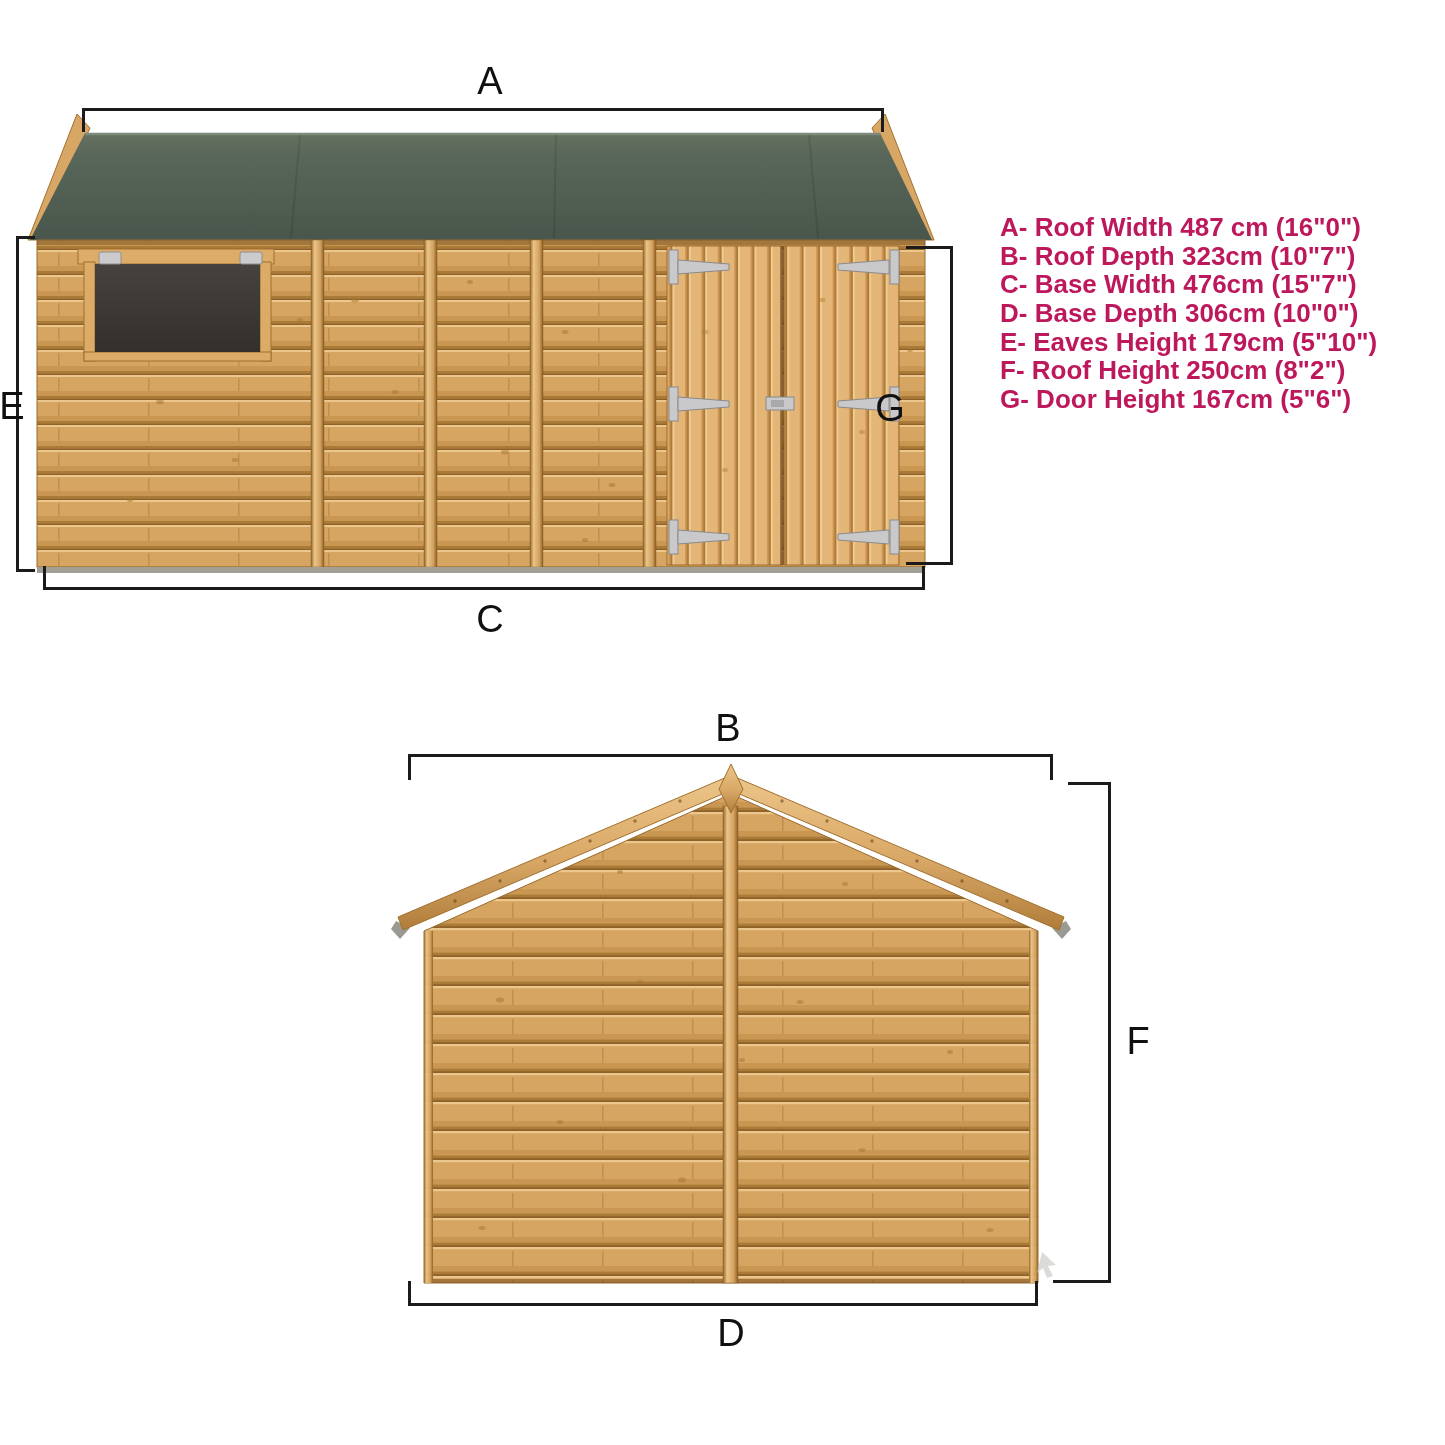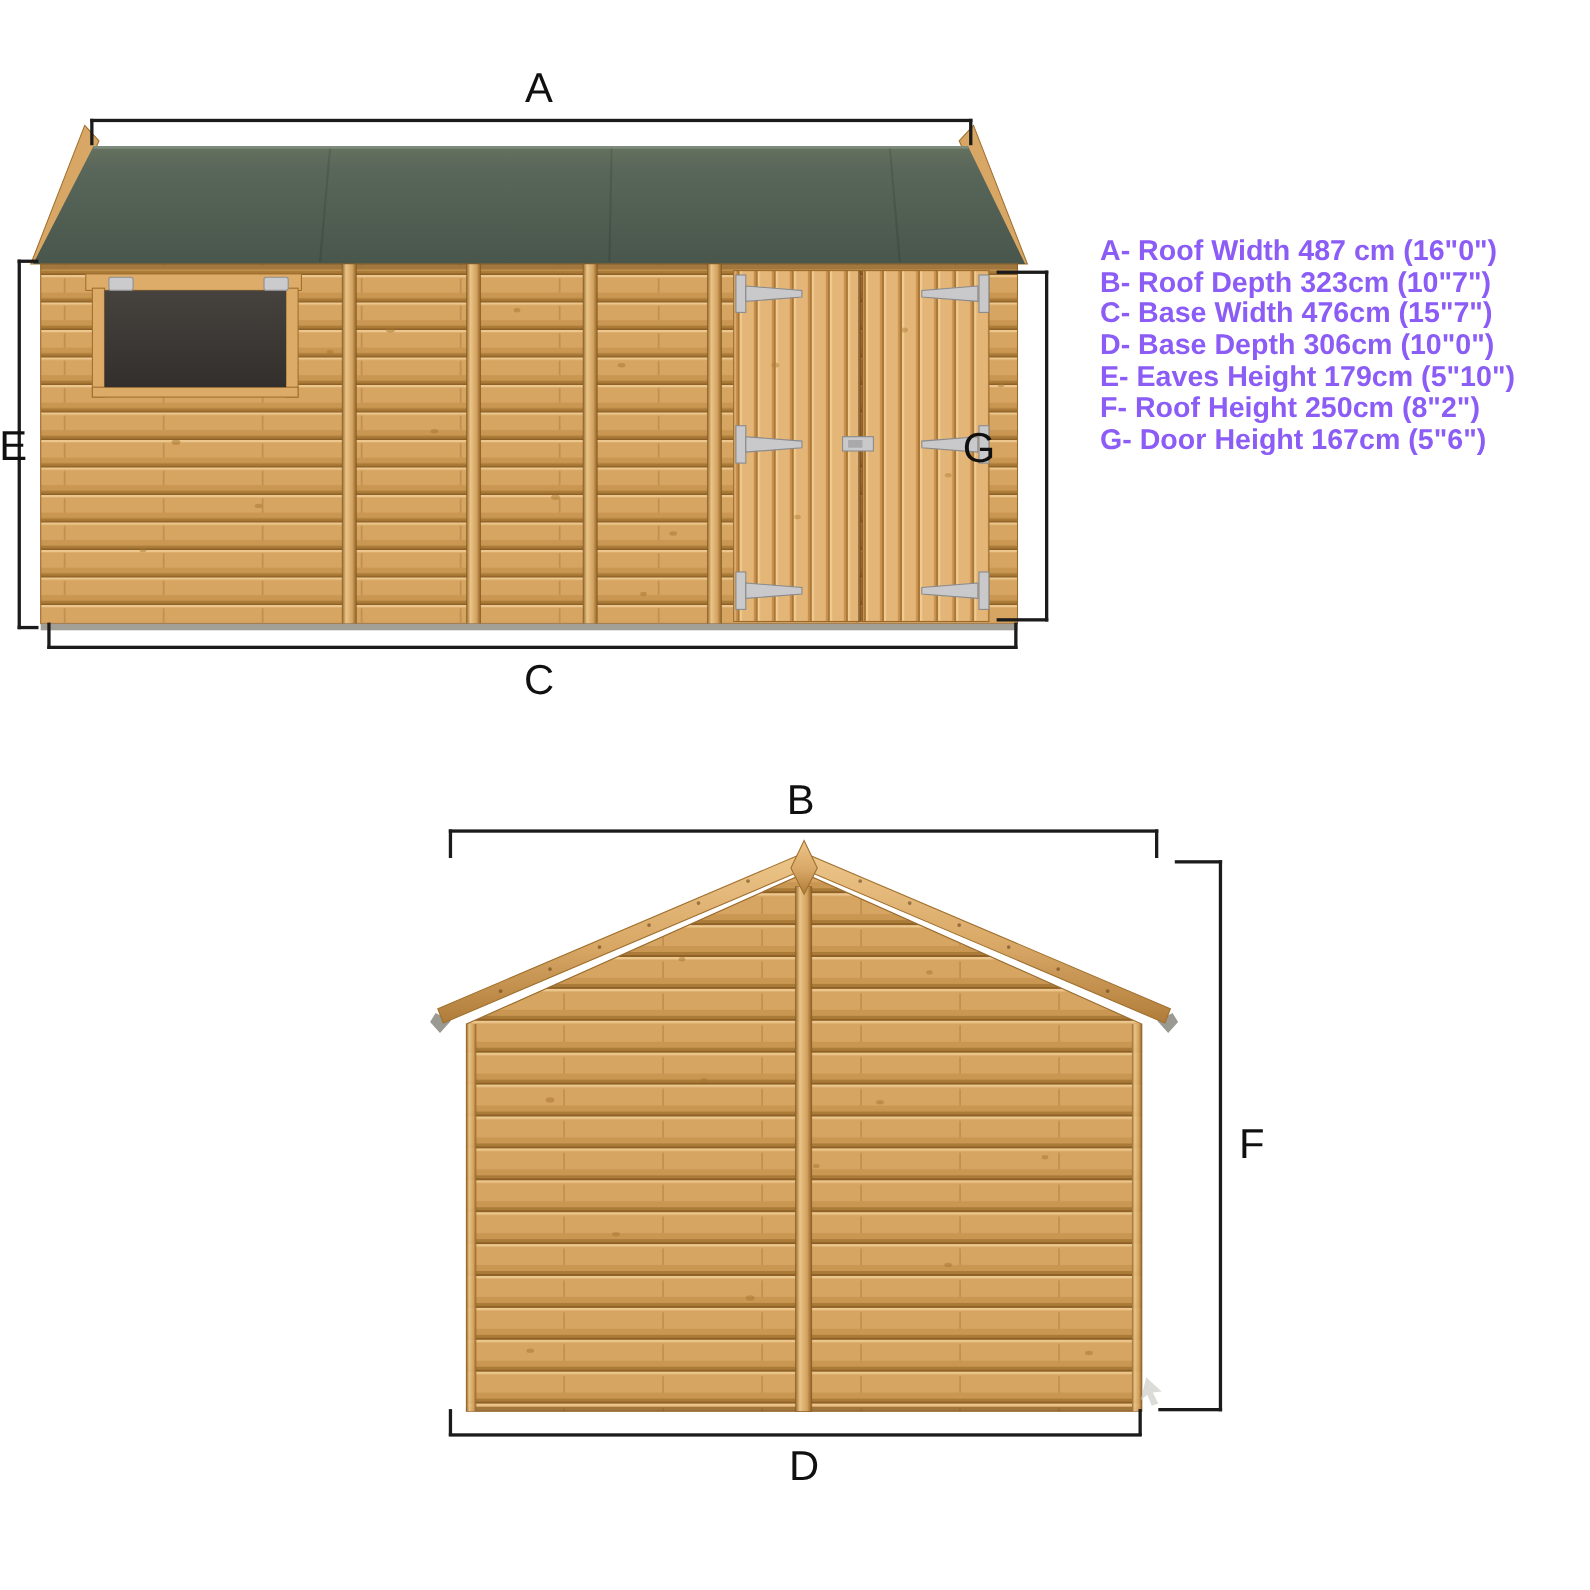--- a/index.html
+++ b/index.html
@@ -8,21 +8,21 @@
     font-family:"Liberation Sans", sans-serif;
   }
   svg{position:absolute;display:block;}
   .dim{position:absolute;background:#1b1b1b;}
   .dim-label{
     position:absolute;color:#101010;font-size:38px;line-height:1;
     font-family:"Liberation Sans", sans-serif;text-align:center;font-weight:400;
   }
   .legend{
     position:absolute;left:1000px;top:213px;
-    font-size:26px;font-weight:600;line-height:28.7px;color:#8b5cf6;
+    font-size:26px;font-weight:600;line-height:28.7px;color:#be185d;
     white-space:nowrap;letter-spacing:0px;
   }
   .legend div{height:28.7px;}
 </style>
 </head>
 <body>
 
 <div class="stage">
 
   <svg viewBox="20 105 945 470" style="left:20px;top:105px;" width="945" height="470">

